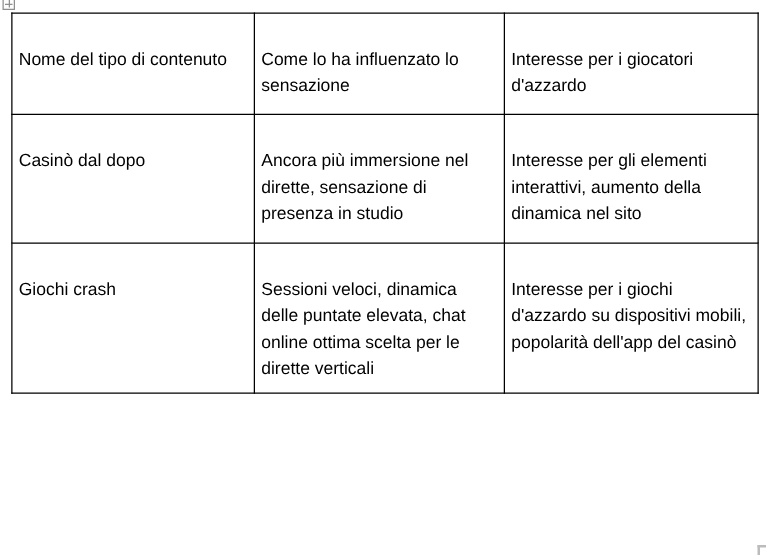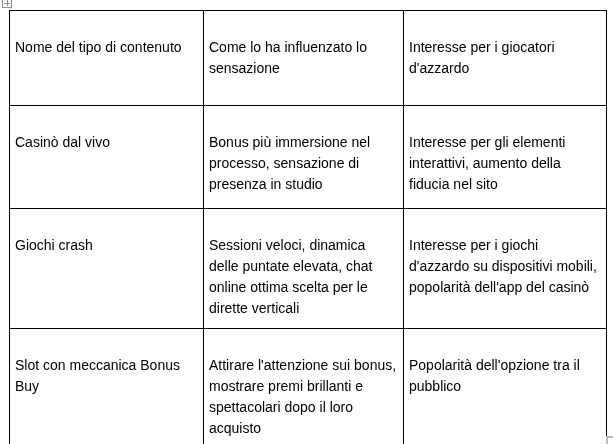--- a/index.html
+++ b/index.html
@@ -20,21 +20,21 @@
   .doc-table td {
     border: 1px solid var(--border, #000000);
     vertical-align: top;
     padding: 26px 6px 6px 5px;
     font-size: 14px;
     line-height: 21px;
     color: var(--text, #000000);
     word-wrap: break-word;
     background: #ffffff;
   }
-  tr.r0 { height: 95px; margin-top: 22px; }
+  tr.r0 { height: 81px; margin-top: 22px; }
   tr.r1 { height: 103px; }
   tr.r2 { height: 120px; }
   tr.r3 { height: 117px; }
 
   .move-handle {
     position: absolute;
     left: 2px; top: -2px;
     width: 8px; height: 8px;
     border: 1px solid var(--handle-dark, #8f8f8f);
     background: #fdfdfd;
@@ -69,30 +69,25 @@
     <col style="width:200px">
     <col style="width:203px">
   </colgroup>
   <tbody>
     <tr class="r0">
       <td>Nome del tipo di contenuto</td>
       <td>Come lo ha influenzato lo sensazione</td>
       <td>Interesse per i giocatori d'azzardo</td>
     </tr>
     <tr class="r1">
-      <td>Casinò dal vivo</td>
-      <td>Bonus più immersione nel processo, sensazione di presenza in studio</td>
-      <td>Interesse per gli elementi interattivi, aumento della fiducia nel sito</td>
+      <td>Casinò dal dopo</td>
+      <td>Ancora più immersione nel dirette, sensazione di presenza in studio</td>
+      <td>Interesse per gli elementi interattivi, aumento della dinamica nel sito</td>
     </tr>
     <tr class="r2">
       <td>Giochi crash</td>
       <td>Sessioni veloci, dinamica delle puntate elevata, chat online ottima scelta per le dirette verticali</td>
       <td>Interesse per i giochi d'azzardo su dispositivi mobili, popolarità dell'app del casinò</td>
-    </tr>
-    <tr class="r3">
-      <td>Slot con meccanica Bonus Buy</td>
-      <td>Attirare l'attenzione sui bonus, mostrare premi brillanti e spettacolari dopo il loro acquisto</td>
-      <td>Popolarità dell'opzione tra il pubblico</td>
     </tr>
   </tbody>
 </table>
 
 <div class="resize-handle"></div>
 
 </body></html>

